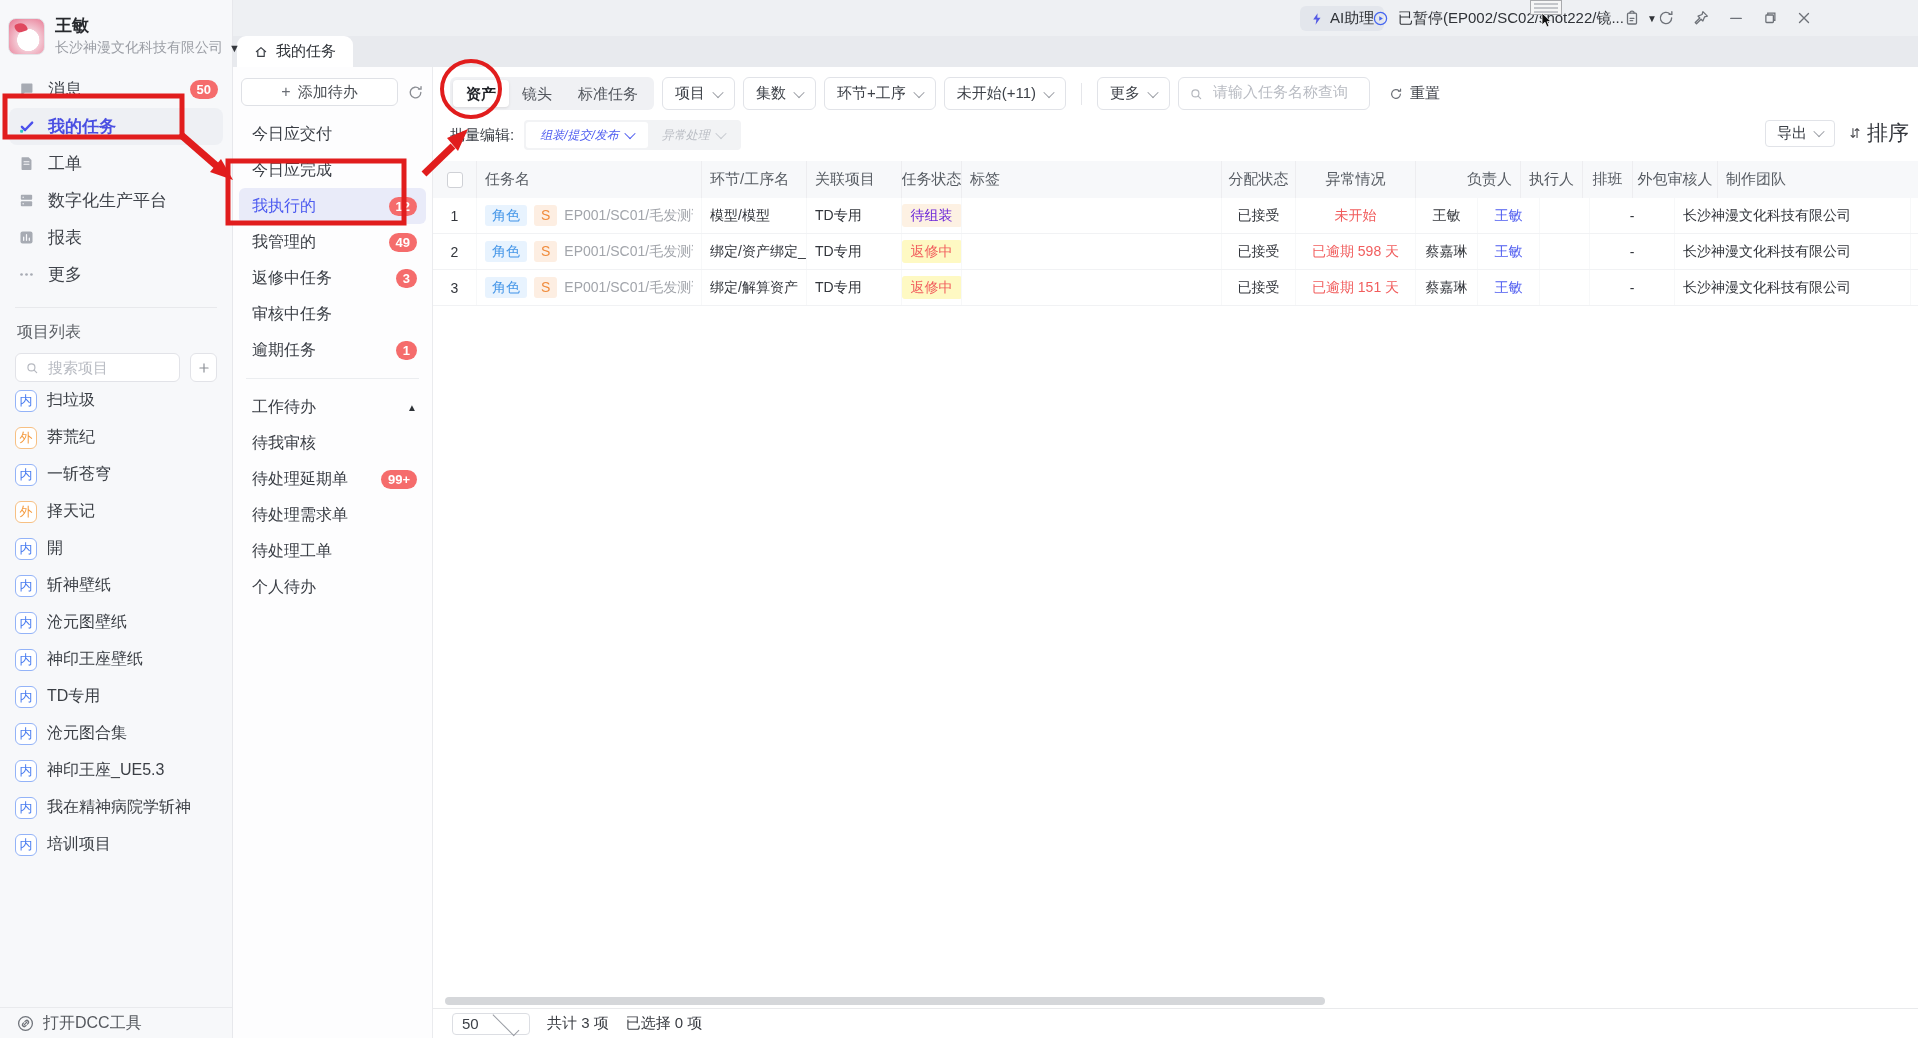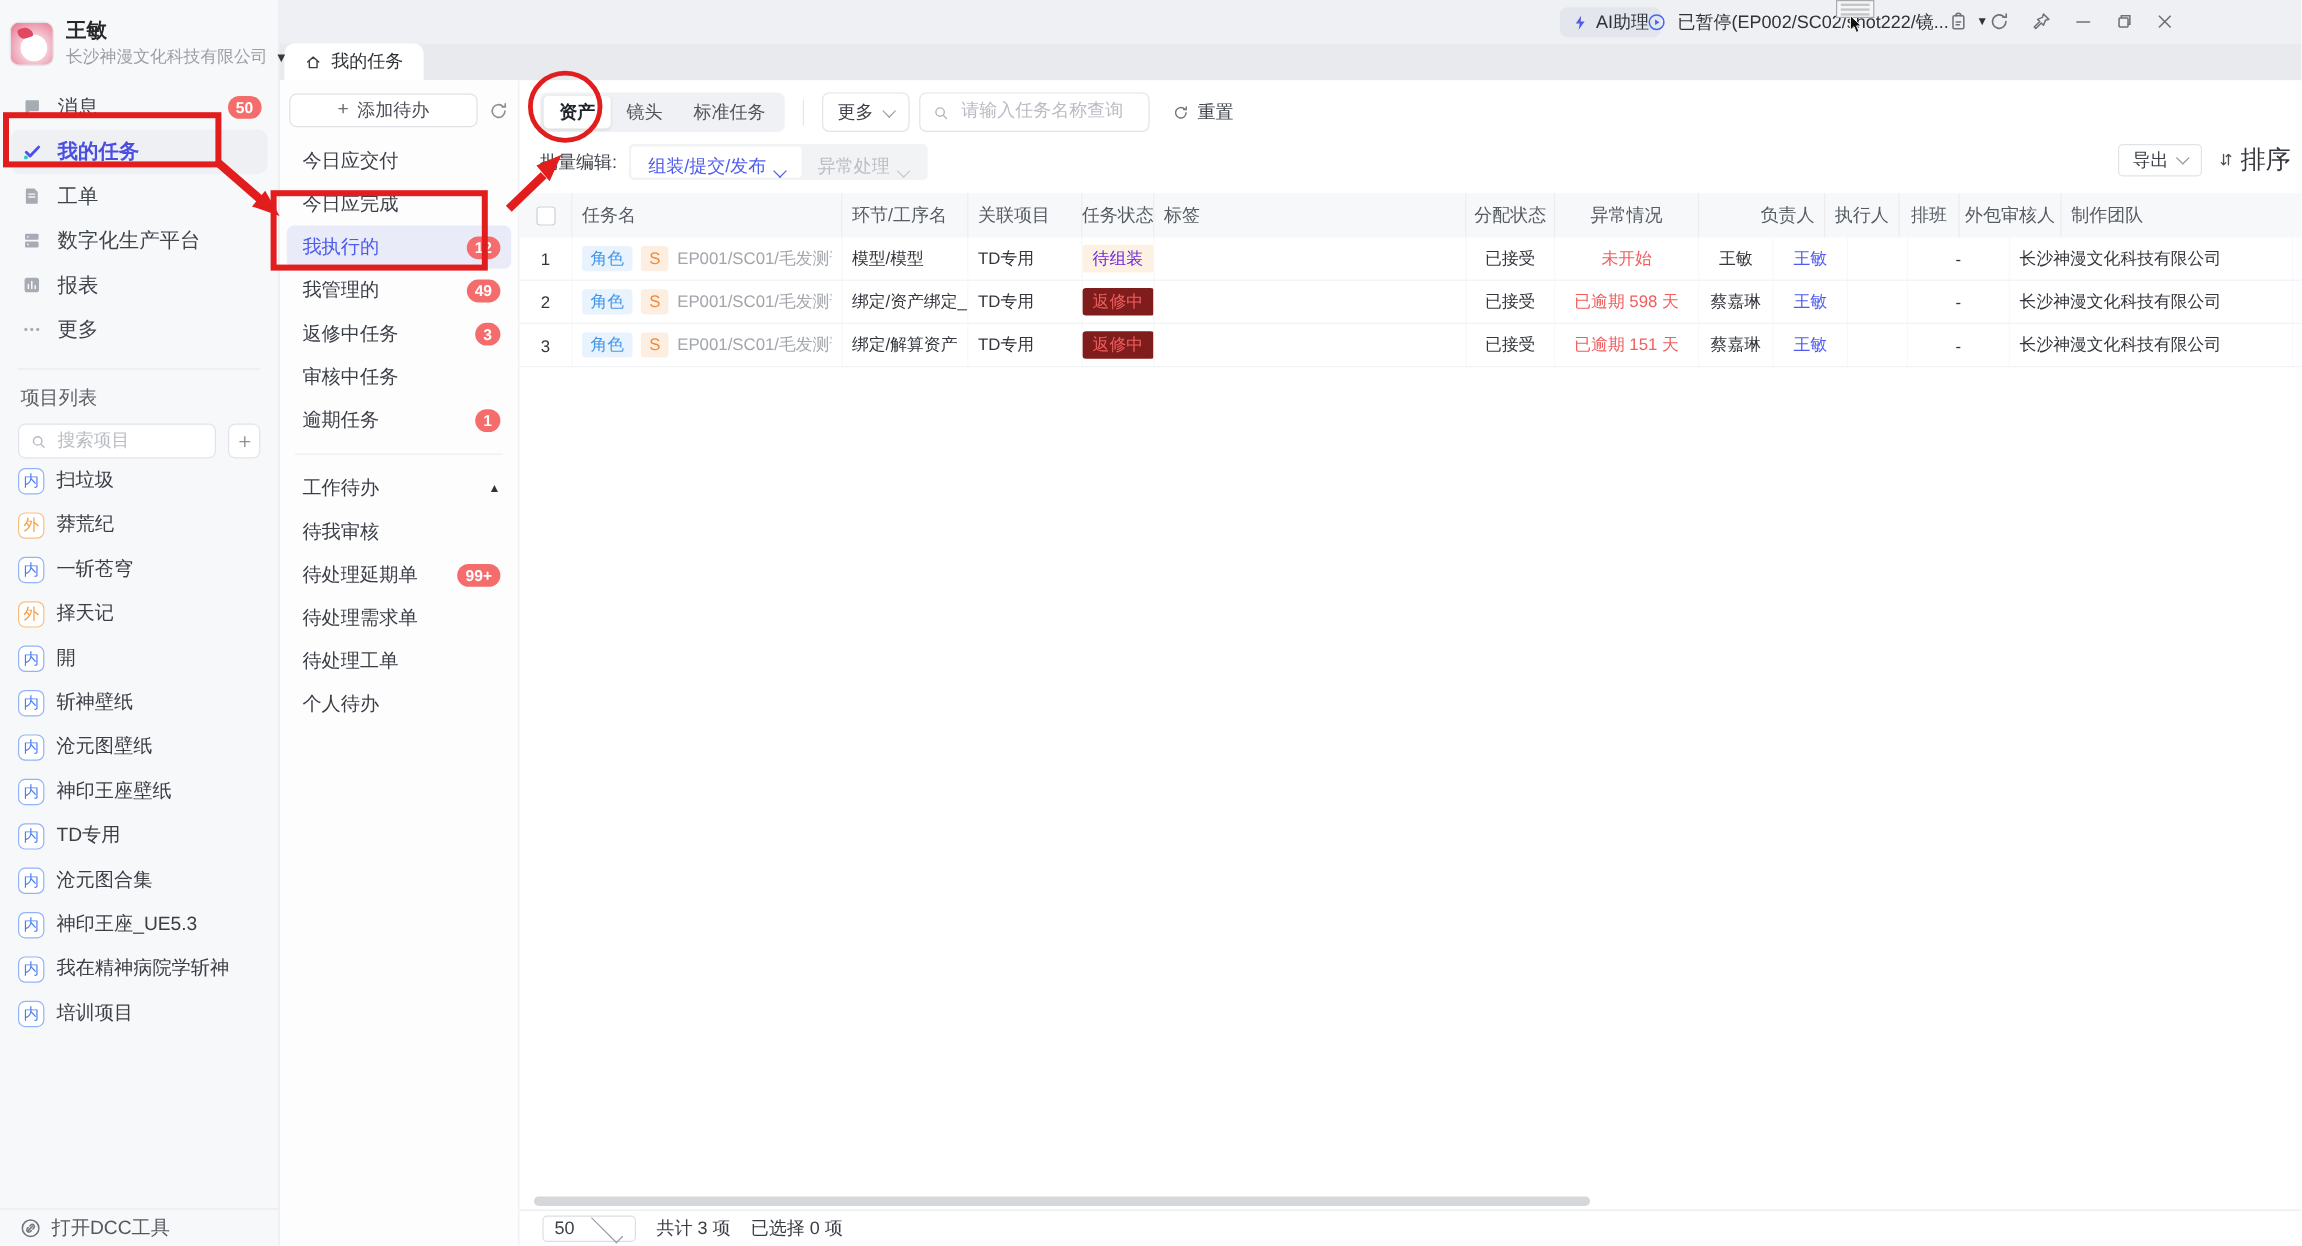--- a/index.html
+++ b/index.html
@@ -118,22 +118,22 @@
   .search-box .ic { color:#b4b7bd; }
   .search-box input { border:none; outline:none; flex:1; min-width:0; font-size:15px; background:transparent;
                 font-family:Liberation Mono, monospace; color:#3a3d43; }
   .search-box input::placeholder { color:#b9bcc3; }
   .reset { display:flex; align-items:center; gap:7px; font-size:15px; color:#3d4148; margin-left:11px; cursor:pointer; }
   .reset .ic { color:#6d7178; }
 
   .tb2 { display:flex; align-items:center; padding:1px 16px 11px 17px; position:relative; flex:none; }
   .batch-label { font-size:15px; color:#3a3e45; margin-right:10px; }
   .seg2 { display:flex; background:#f2f3f5; border-radius:4px; padding:2px; }
-  .seg2-item { height:26px; display:flex; align-items:flex-end; padding:0 14px; font-size:15px; gap:7px;
-               cursor:pointer; white-space:nowrap; }
+  .seg2-item { height:26px; display:flex; align-items:center; padding:0 14px; font-size:12px; gap:7px;
+               cursor:pointer; white-space:nowrap;font-style:italic; }
   .seg2-item.primary { background:#fff; border-radius:3px; color:#4d5bf0; }
   .seg2-item.primary .chev { border-color:#4d5bf0; }
   .seg2-item.disabled { color:#babdc4; }
   .seg2-item.disabled .chev { border-color:#c6c9cf; }
   .tb2-right { position:absolute; right:9px; top:0px; display:flex; align-items:center; gap:13px; }
   .export-btn { height:27px; border:1px solid #e1e3e8; border-radius:4px; padding:0 11px; display:flex;
                 align-items:center; gap:8px; font-size:15px; color:#3d4148; background:#fff; cursor:pointer; }
   .sort { display:flex; align-items:center; gap:5px; font-size:21px; color:#33363c; cursor:pointer; }
   .sort .ic { color:#4d4d52; }
 
@@ -143,21 +143,21 @@
   .trow { display:flex; height:36px; border-bottom:1px solid #f1f2f4; flex:none; }
   .td { font-size:14px; color:#33363c; padding:0 8px; height:100%; display:flex; align-items:center;
         overflow:hidden; white-space:nowrap; flex:none; border-right:1px solid #f7f8f9; }
   .al-c { justify-content:center; }
   .tag { height:21px; line-height:21px; border-radius:3px; padding:0 7px; font-size:14px; margin-right:7px; flex:none; }
   .tag-role { background:#e8f3fe; color:#4596e8; }
   .tag-s { background:#fdeee2; color:#f08b3c; }
   .task-name { color:#a2a5ab; overflow:hidden; }
   .status-pill { height:23px; line-height:23px; border-radius:3px; padding:0 9px; font-size:14px; }
   .st-pending { background:#fdf1e3; color:#6d28d9; }
-  .st-rework { background:#7f1d1d; color:#f15d5d; }
+  .st-rework { background:#fef9c3; color:#f15d5d; }
   .exception { color:#f15d5d; }
   .executor-link { color:#4d5bf0; cursor:pointer; }
 
   .table-spacer { flex:1; }
   .hscroll { height:12px; position:relative; flex:none; margin:0 4px 1px 4px; }
   .hscroll .thumb { position:absolute; left:8px; top:2px; width:880px; height:8px; background:#d5d7da;
                     border-radius:4px; cursor:pointer; }
   .footer { height:30px; border-top:1px solid #e9eaec; display:flex; align-items:center; padding-left:19px;
             gap:17px; flex:none; font-size:15px; color:#3a3d43; }
   .psize { width:78px; height:22px; border:1px solid #dcdee3; border-radius:4px; display:flex; align-items:center;
@@ -456,20 +456,38 @@
           </div>
       </nav>
 
       <section class="main">
         <div class="tb1">
           <div class="seg" id="type-tabs">
               <div class="seg-item active">资产</div>
               <div class="seg-item">镜头</div>
               <div class="seg-item">标准任务</div>
             </div>
+          <span id="filter-buttons" style="display:flex;gap:8px;align-items:center">
+              <div class="drop-btn">
+                <span>项目</span>
+                <span class="chev"></span>
+              </div>
+              <div class="drop-btn">
+                <span>集数</span>
+                <span class="chev"></span>
+              </div>
+              <div class="drop-btn">
+                <span>环节+工序</span>
+                <span class="chev"></span>
+              </div>
+              <div class="drop-btn">
+                <span>未开始(+11)</span>
+                <span class="chev"></span>
+              </div>
+            </span>
           <span class="vdiv"></span>
           <div class="drop-btn">
             <span>更多</span>
               <span class="chev"></span>
           </div>
           <div class="search-box">
             <span class="ic ic-sm">
                 <svg viewBox="0 0 24 24" fill="none" stroke="currentColor" stroke-width="2" stroke-linecap="round">
                   <circle cx="11" cy="11" r="6"></circle>
                   <path d="M15.6 15.6L20 20"></path>

